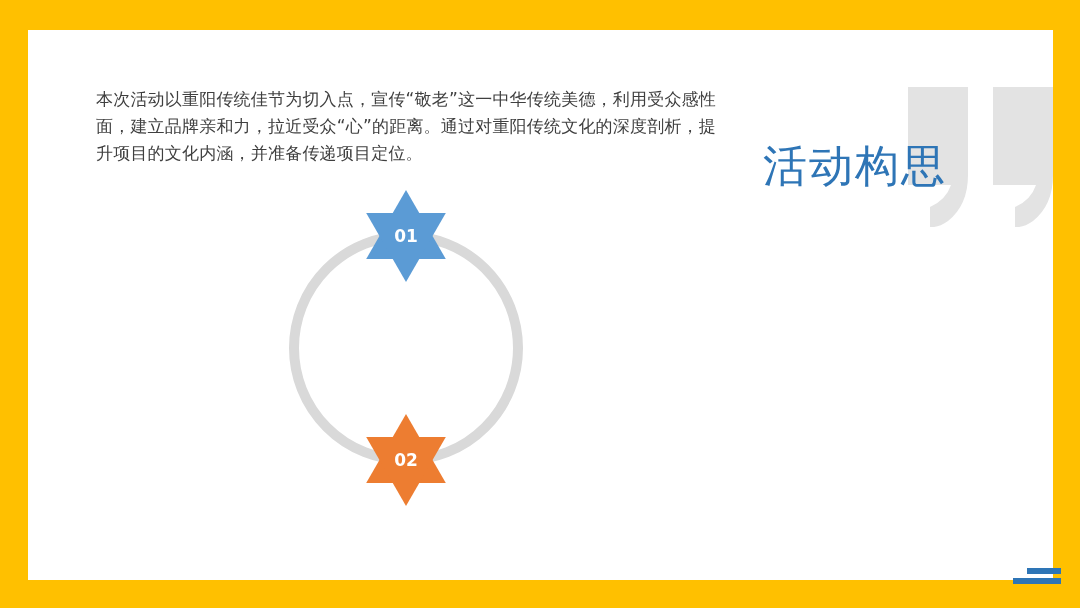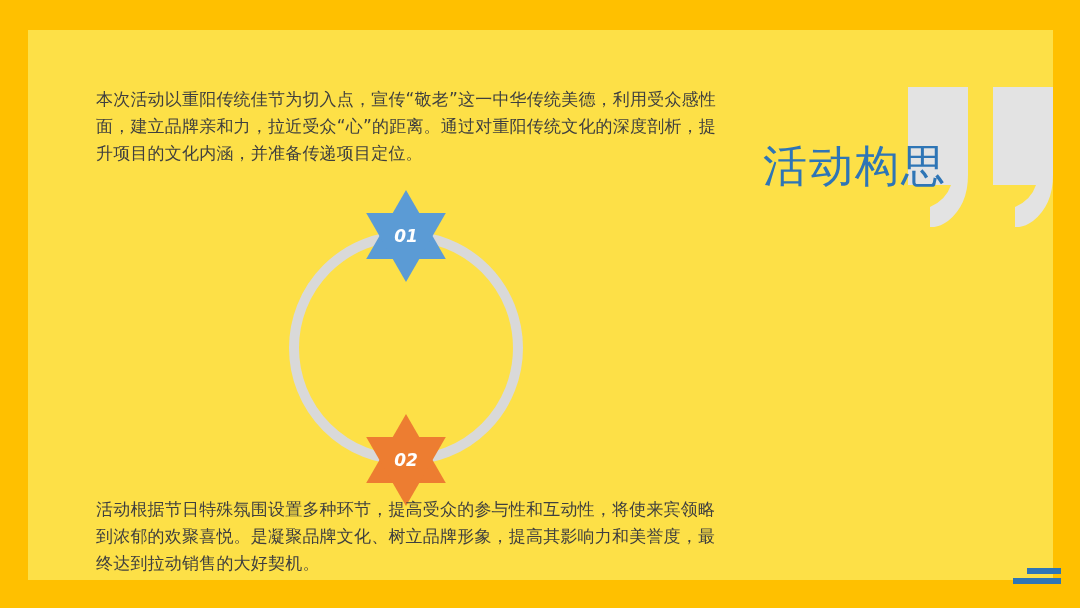--- a/index.html
+++ b/index.html
@@ -73,21 +73,20 @@
     line-height: 1;
   }
 
   
   .diagram {
     position: absolute;
     left: 256px;
     top: 160px;
     width: 245px;
     height: 320px;
-    font-style: italic;
   }
   .diagram svg { display: block; overflow: visible; }
 
   .badge-num {
     font-family: "DejaVu Sans", "Liberation Sans", sans-serif;
     font-size: 17px;
     font-weight: bold;
     fill: #FFFFFF;
   }
 
@@ -107,21 +106,21 @@
   .corner-bars .bar-top { left: 14px; top: 0; width: 34px; }
   .corner-bars .bar-bottom { left: 0; top: 10px; width: 48px; }
 </style>
 </head>
 <body>
 
 <div class="slide">
 
   <div class="frame-border" style="background: rgb(255, 192, 0);"></div>
 
-  <div class="panel" style="background: #fde047;">
+  <div class="panel" style="background: #ffffff;">
 
     <div class="quote-deco">
       <svg width="146" height="140" viewBox="0 0 146 140" aria-hidden="true">
         <path d="M0 0 H60 V88 Q60 118 40 134 Q30 141 22 140 L22 120 Q38 113 43 98 H0 Z" fill="#E3E3E3"></path>
         <path d="M85 0 H145 V88 Q145 118 125 134 Q115 141 107 140 L107 120 Q123 113 128 98 H85 Z" fill="#E3E3E3"></path>
       </svg>
     </div>
 
     <div class="para para-top" style="color: rgb(63, 63, 63);">本次活动以重阳传统佳节为切入点，宣传“敬老”这一中华传统美德，利用受众感性面，建立品牌亲和力，拉近受众“心”的距离。通过对重阳传统文化的深度剖析，提升项目的文化内涵，并准备传递项目定位。</div>
 
@@ -139,21 +138,20 @@
         </g>
 
         <g transform="translate(122,270)">
           <polygon points="0,-46 39.8,23 -39.8,23" fill="#ED7D31"></polygon>
           <polygon points="0,46 39.8,-23 -39.8,-23" fill="#ED7D31"></polygon>
           <text class="badge-num" x="0" y="6" text-anchor="middle">02</text>
         </g>
       </svg>
     </div>
 
-    <div class="para para-bottom" style="color: rgb(63, 63, 63);">活动根据节日特殊氛围设置多种环节，提高受众的参与性和互动性，将使来宾领略到浓郁的欢聚喜悦。是凝聚品牌文化、树立品牌形象，提高其影响力和美誉度，最终达到拉动销售的大好契机。</div>
 
     <div class="corner-bars">
       <div class="bar bar-top" style="background: rgb(46, 117, 182);"></div>
       <div class="bar bar-bottom" style="background: rgb(46, 117, 182);"></div>
     </div>
 
   </div>
 </div>
 
 </body></html>

